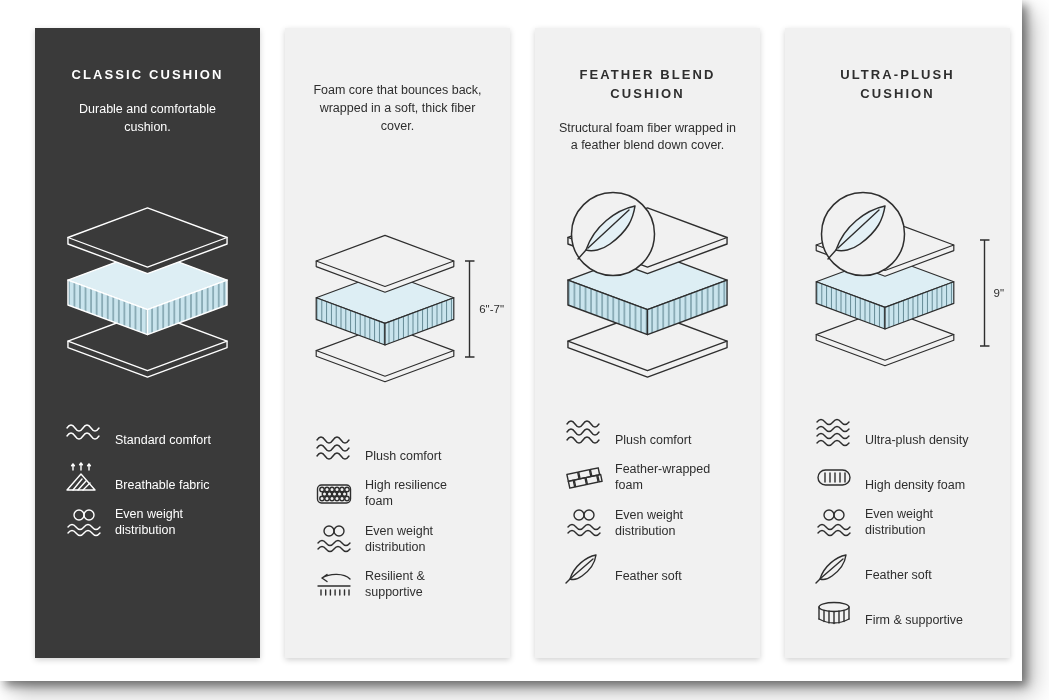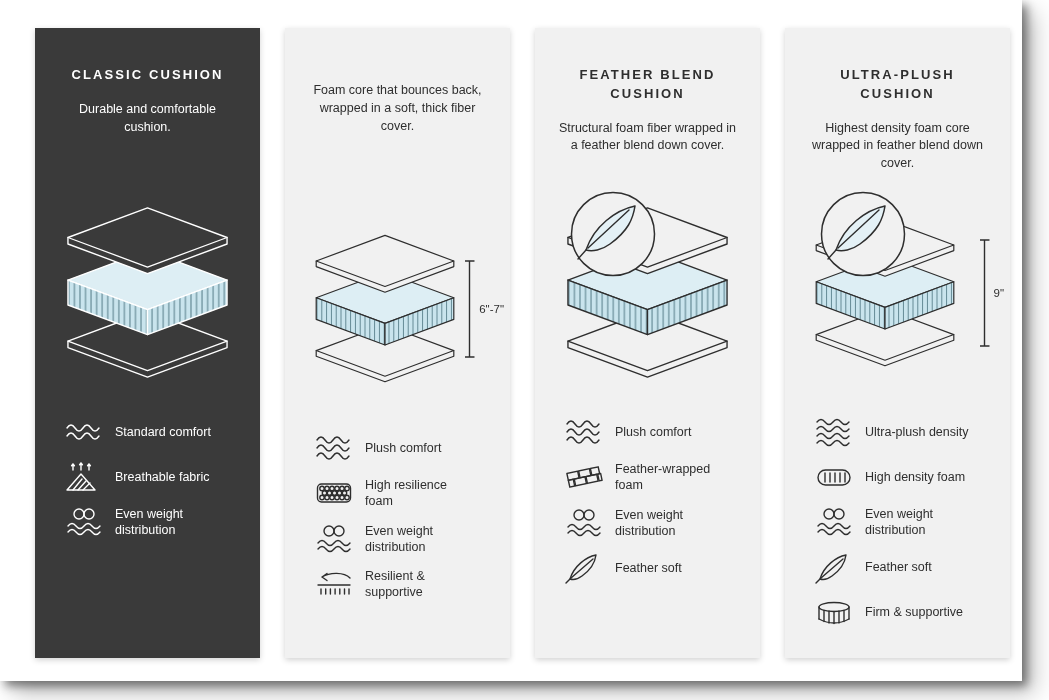--- a/index.html
+++ b/index.html
@@ -30,21 +30,21 @@
   .diagram{height:230px;position:relative;display:flex;align-items:center;justify-content:center;}
   .diagram svg.cushion{display:block;}
   .diagram.has-measure svg.cushion{margin-right:25px;}
   .feather-badge{position:absolute;left:14px;top:12px;width:88px;height:88px;}
   .measure{
     position:absolute;right:-14px;top:50%;transform:translateY(-50%);
     display:flex;align-items:center;gap:4px;
   }
   .measure .mlabel{font-size:11.5px;white-space:nowrap;}
   .features{padding:8px 0 0 10px;}
-  .feature{display:flex;align-items:center;min-height:30px;margin-bottom:13px;}
+  .feature{display:flex;align-items:flex-end;min-height:30px;margin-bottom:13px;}
   .ficon{width:50px;flex-shrink:0;display:flex;align-items:center;}
   .flabel{font-size:12.5px;line-height:1.3;max-width:112px;}
   svg .s{stroke:currentColor;fill:none;stroke-width:1.4;stroke-linecap:round;stroke-linejoin:round;}
   svg .sfill{stroke:currentColor;stroke-width:1.5;stroke-linejoin:round;}
 </style>
 </head>
 <body>
 
 <div class="sheet">
   <div class="cards">
@@ -271,21 +271,20 @@
             </svg>
           </span>
           <span class="flabel">Feather soft</span>
         </div>
       </div>
     </div>
 
     <div class="card light">
       <div class="head">
         <h2 class="card-title">ULTRA-PLUSH CUSHION</h2>
-        <p class="card-desc">Highest density foam core wrapped in feather blend down cover.</p>
       </div>
       <div class="diagram has-measure">
         <svg class="cushion" width="190" height="186" viewBox="0 0 200 196">
           <defs>
             <pattern id="h4" width="6" height="6" patternUnits="userSpaceOnUse">
               <rect width="6" height="6" fill="#c9e4ed"></rect>
               <line x1="3" y1="0" x2="3" y2="6" stroke="#4b7380" stroke-width="1"></line>
             </pattern>
           </defs>
           <path class="sfill" style="fill:var(--card-bg)" d="M100,118 L186,150 L186,157 L100,189 L14,157 L14,150 Z"></path>

